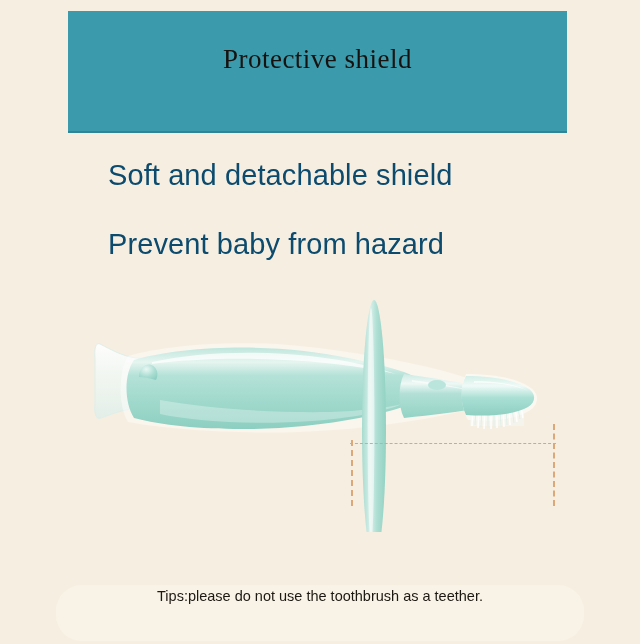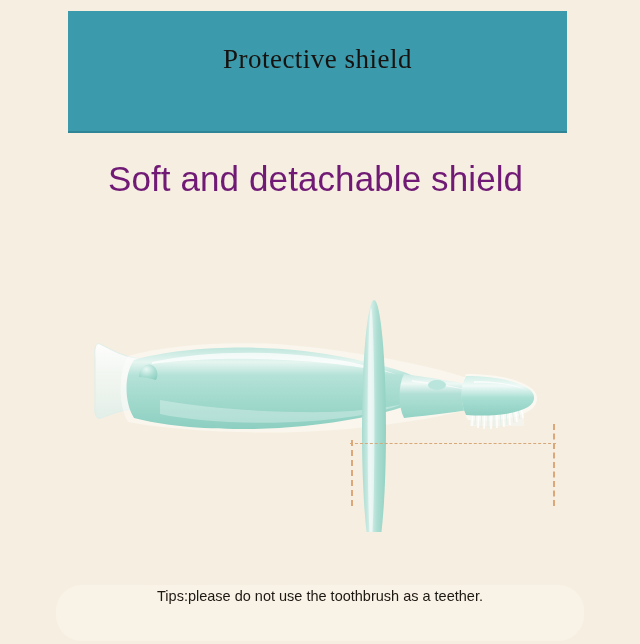--- a/index.html
+++ b/index.html
@@ -45,22 +45,22 @@
     letter-spacing: 0.5px;
     color: #17120f;
     white-space: nowrap;
   }
 
   
   .feature-line {
     position: absolute;
     left: 108px;
     font-family: "Liberation Sans", sans-serif;
-    font-size: 35px;
-    color: #701a75;
+    font-size: 29px;
+    color: #0c4a6e;
     white-space: nowrap;
     letter-spacing: 0.1px;
   }
   .feature-line-1 { top: 159px; }
   .feature-line-2 { top: 228px; }
 
   
   .product-stage {
     position: absolute;
     left: 0;
@@ -135,20 +135,21 @@
 </head>
 <body>
 
 <div id="page">
 
   <div class="banner">
     <div class="banner-title">Protective shield</div>
   </div>
 
   <div class="feature-line feature-line-1">Soft and detachable shield</div>
+  <div class="feature-line feature-line-2">Prevent baby from hazard</div>
 
   <div class="product-stage">
     <svg class="product-svg" viewBox="0 0 640 250" xmlns="http://www.w3.org/2000/svg">
       <defs>
         <linearGradient id="bodyGrad" x1="0" y1="0" x2="0" y2="1">
           <stop offset="0%" stop-color="#bfe6dd"></stop>
           <stop offset="18%" stop-color="#e6f5f0"></stop>
           <stop offset="34%" stop-color="#b5e2d8"></stop>
           <stop offset="70%" stop-color="#9ed8cb"></stop>
           <stop offset="100%" stop-color="#8ccfc1"></stop>

